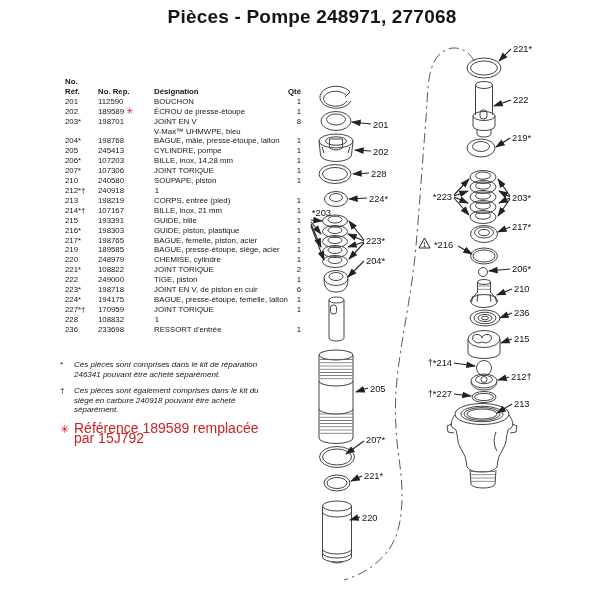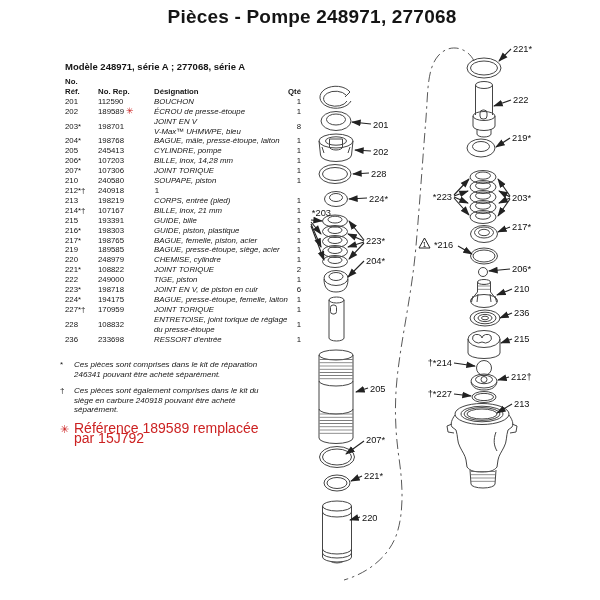--- a/index.html
+++ b/index.html
@@ -3,44 +3,43 @@
 <meta charset="utf-8">
 <style>
   html,body{margin:0;padding:0;background:#fff;}
   .page{position:relative;width:600px;height:600px;background:#fff;overflow:hidden;
         font-family:"Liberation Sans",sans-serif;color:#151515;}
   .title{position:absolute;top:6px;left:0;width:600px;text-align:center;
          font-size:19px;font-weight:bold;letter-spacing:.2px;margin-left:12px;}
   .subtitle{position:absolute;left:65px;top:61px;font-size:9.5px;font-weight:bold;}
   .ptable{position:absolute;left:65px;top:77px;width:236px;font-size:7.8px;line-height:9.9px;}
   .thead{font-weight:bold;}
-  .hline,.trow{display:flex;align-items:center;}
+  .hline,.trow{display:flex;align-items:flex-start;}
   .c-ref{width:33px;flex:none;}
   .c-rep{width:47px;flex:none;position:relative;}
   .c-des{flex:1;min-width:0;padding-left:9px;}
-  .c-des div{white-space:nowrap;font-style:italic;}
+  .c-des div{white-space:nowrap;}
   .c-qty{width:14px;flex:none;text-align:right;}
   .flag{color:#cc2222;font-size:9px;margin-left:2px;line-height:8px;}
   .notes{position:absolute;left:60px;top:360px;width:214px;font-size:8px;line-height:9.6px;}
   .note{display:flex;margin-bottom:7px;}
   .nmark{width:14px;flex:none;font-style:normal;}
   .note.italic .ntext{font-style:italic;}
   .note.red{color:#cc2222;margin-top:9px;}
   .note.red .nmark{font-size:11px;line-height:10px;}
   .note.red .ntext{font-size:14px;}
   .ntext{flex:1;}
   svg.diagram{position:absolute;left:0;top:0;width:600px;height:600px;}
 </style>
 </head>
 <body>
 
 <div class="page">
 
   <div class="title">Pièces - Pompe 248971, 277068</div>
-  <div class="subtitle">Modèle 248971, série A ; 277068, série A</div>
 
   <div class="ptable">
     <div class="thead">
       <div class="hline">
           <span class="c-ref">No.</span>
         </div>
       <div class="hline">
         <span class="c-ref">Réf.</span>
         <span class="c-rep">No. Rep.</span>
         <span class="c-des">Désignation</span>
@@ -210,24 +209,20 @@
           <span class="c-ref">227*†</span>
           <span class="c-rep">170959</span>
           <span class="c-des">
             <div>JOINT TORIQUE</div>
           </span>
           <span class="c-qty">1</span>
         </div>
         <div class="trow">
           <span class="c-ref">228</span>
           <span class="c-rep">108832</span>
-          <span class="c-des">
-            <div>ENTRETOISE, joint torique de réglage</div>
-            <div>du presse-étoupe</div>
-          </span>
           <span class="c-qty">1</span>
         </div>
         <div class="trow">
           <span class="c-ref">236</span>
           <span class="c-rep">233698</span>
           <span class="c-des">
             <div>RESSORT d'entrée</div>
           </span>
           <span class="c-qty">1</span>
         </div>

